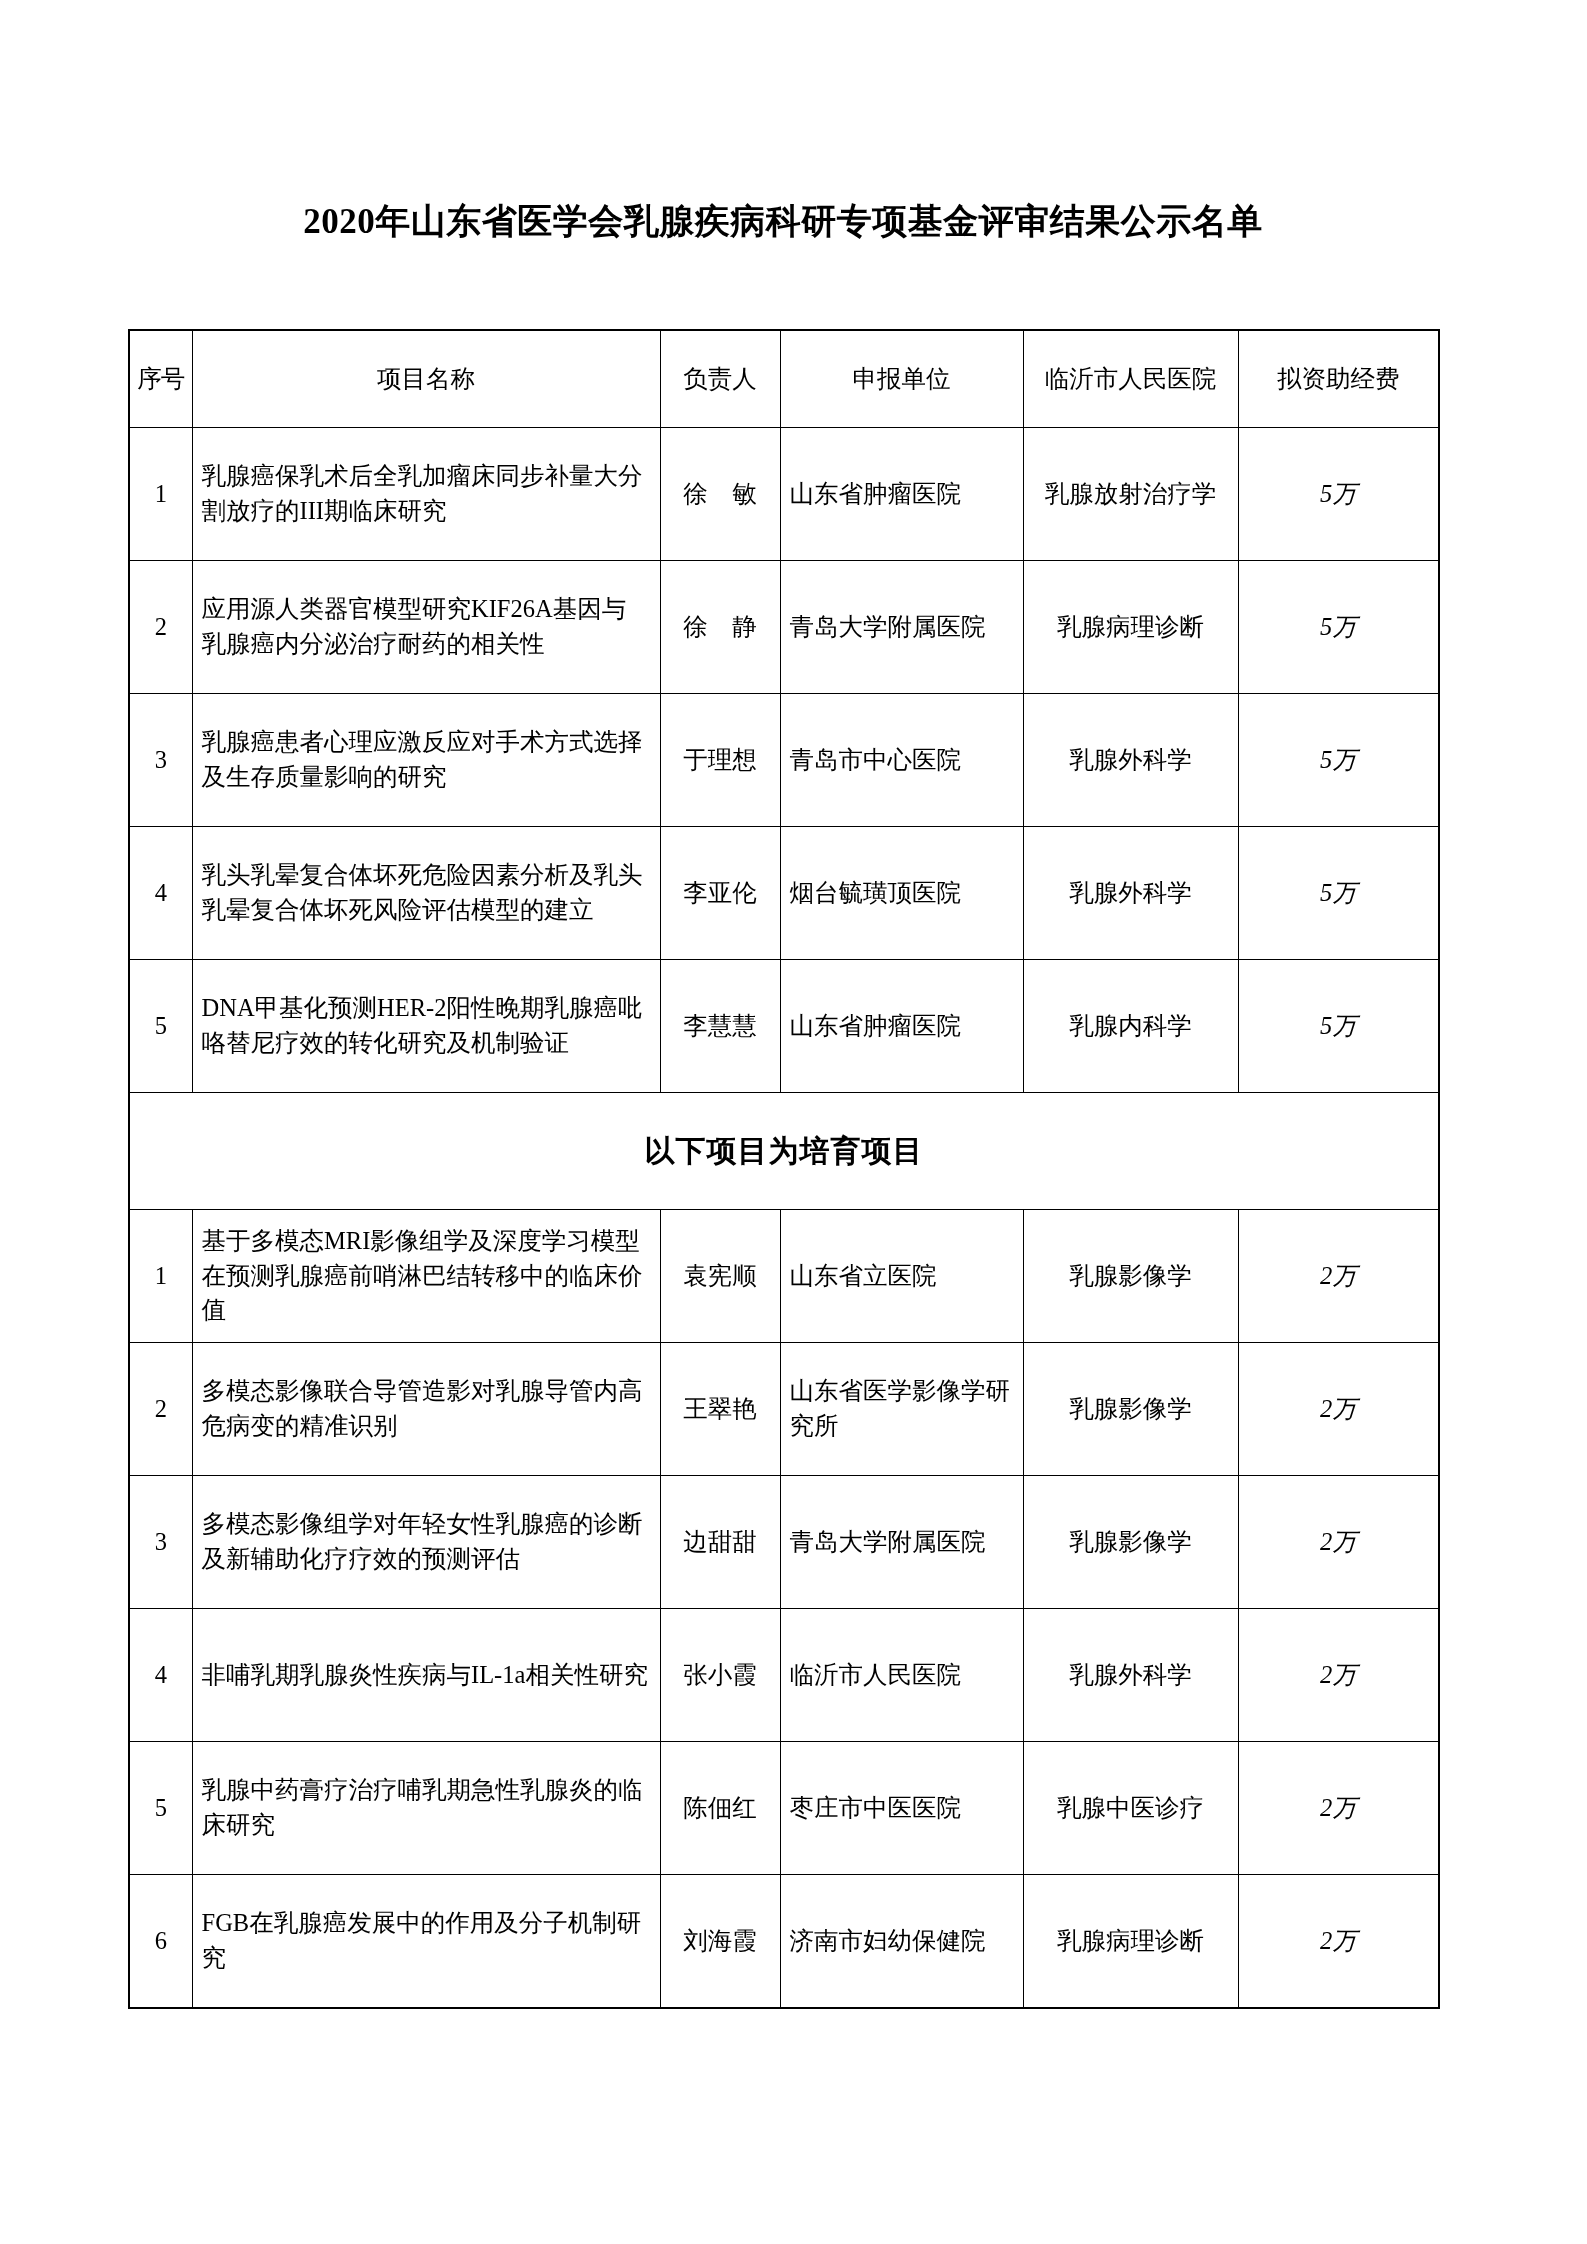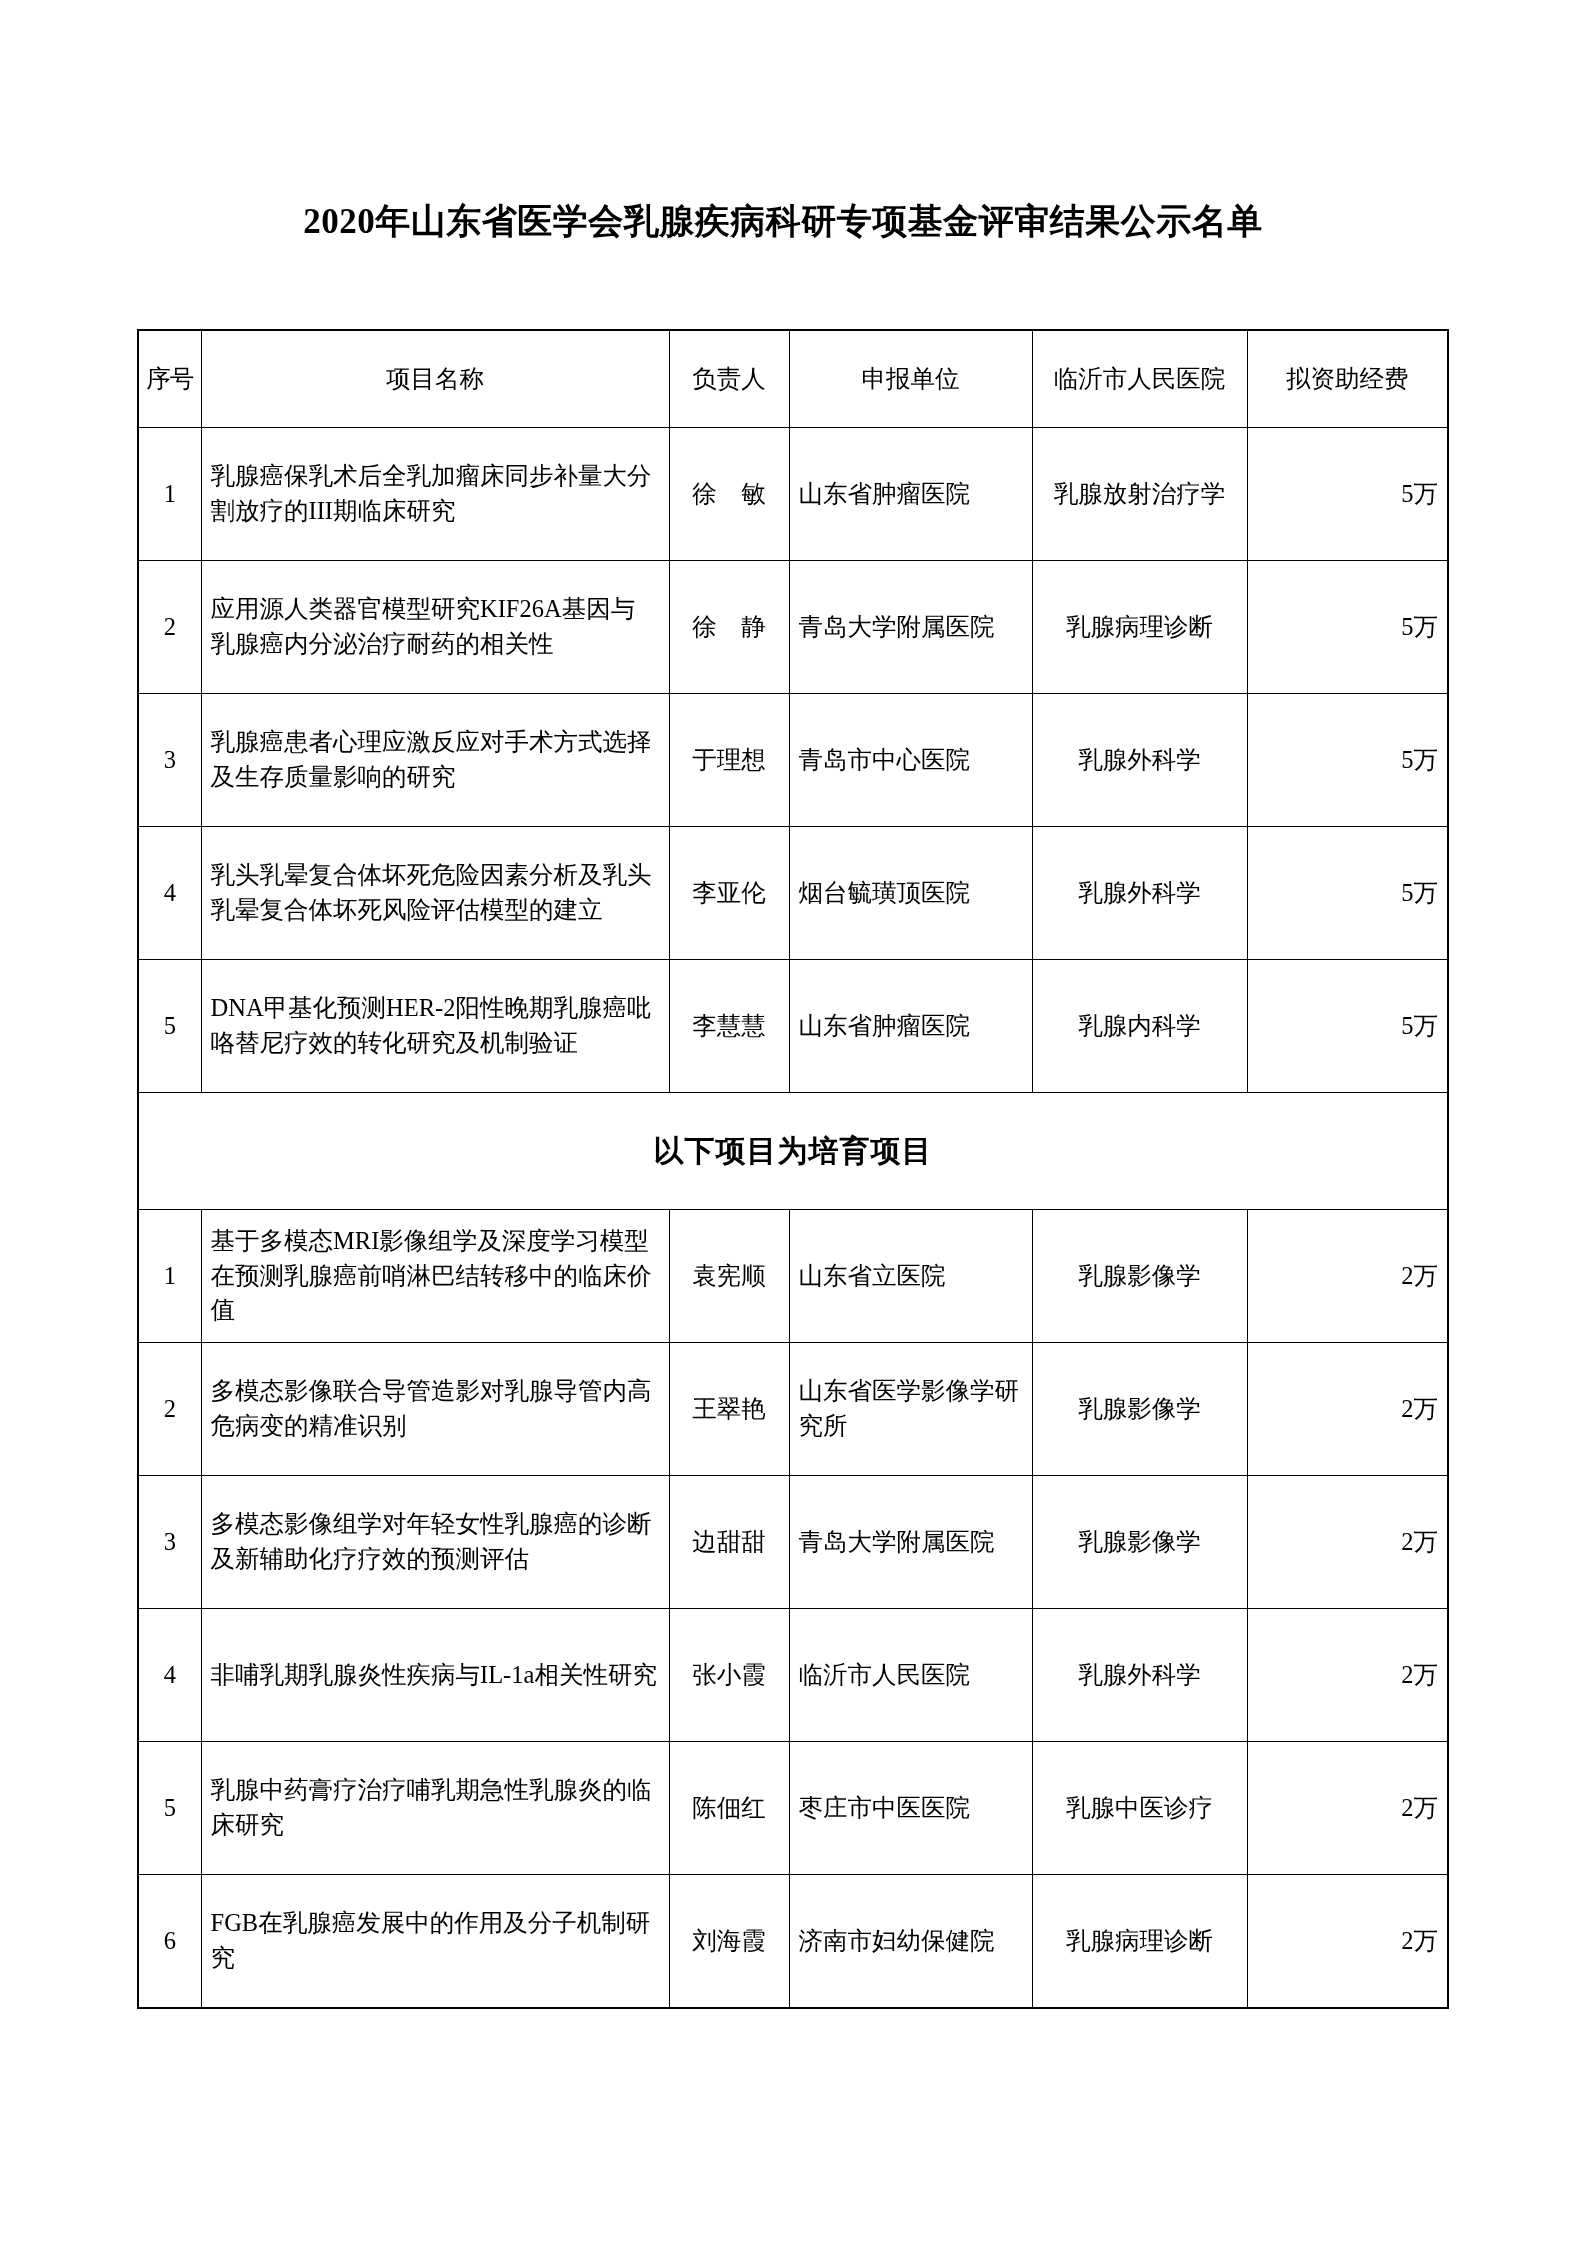--- a/index.html
+++ b/index.html
@@ -31,21 +31,20 @@
     font-weight: bold;
     letter-spacing: 0.5px;
     line-height: 1.25;
     white-space: nowrap;
   }
   .table-wrap {
     position: absolute;
     top: 329px;
     left: 128px;
     width: 1310px;
-    margin-left: 9px;
   }
   table.result-table {
     border-collapse: collapse;
     width: 1310px;
     table-layout: fixed;
     border: 2px solid #000;
   }
   table.result-table td,
   table.result-table th {
     border: 1.5px solid #000;
@@ -90,21 +89,22 @@
   }
   td.cell-unit {
     text-align: left;
     padding-left: 10px;
     padding-right: 6px;
   }
   td.cell-dir {
     text-align: center;
   }
   td.cell-fund {
-    text-align: right;
+    text-align: center;
+    font-style: italic;
   }
   tr.data-row td {
     height: 112px;
   }
   tr.section-row td {
     height: 96px;
     text-align: center;
     font-size: 30px;
     font-weight: bold;
     letter-spacing: 1px;

